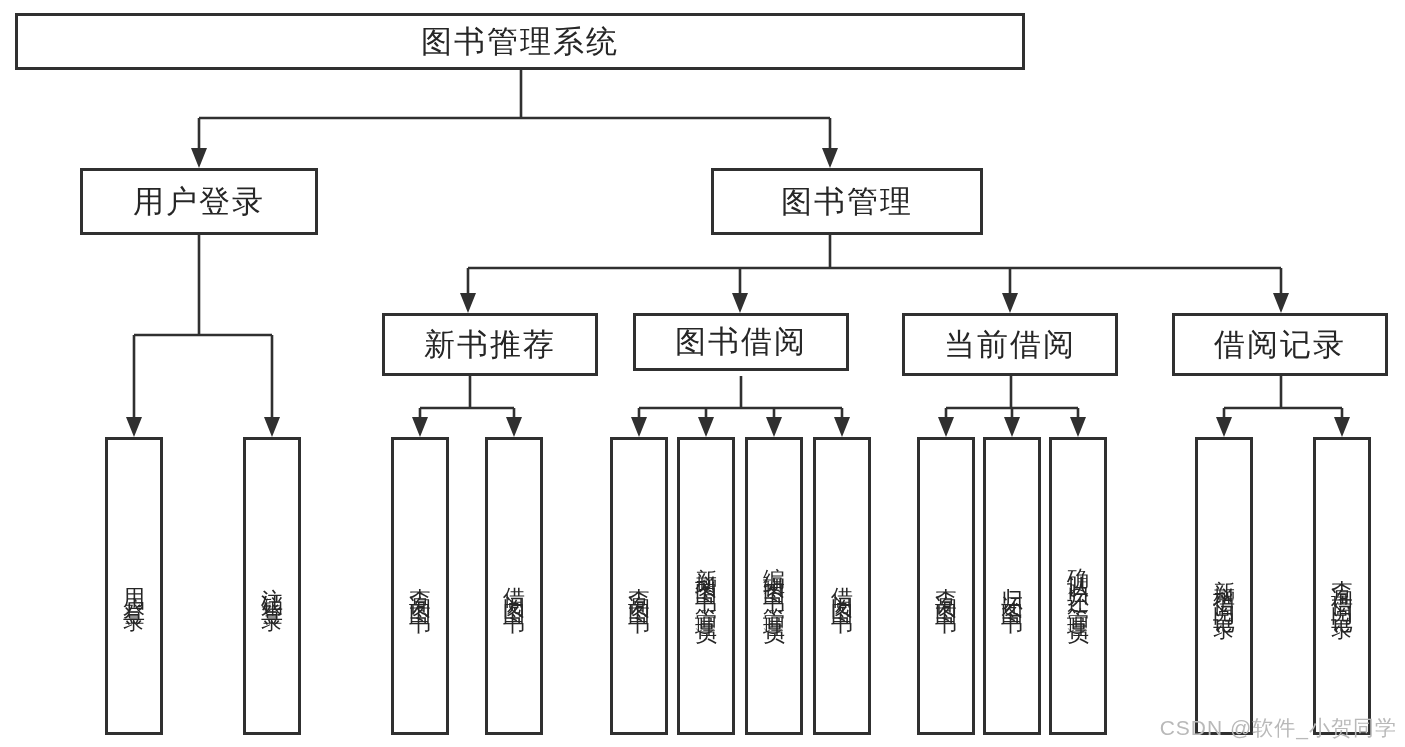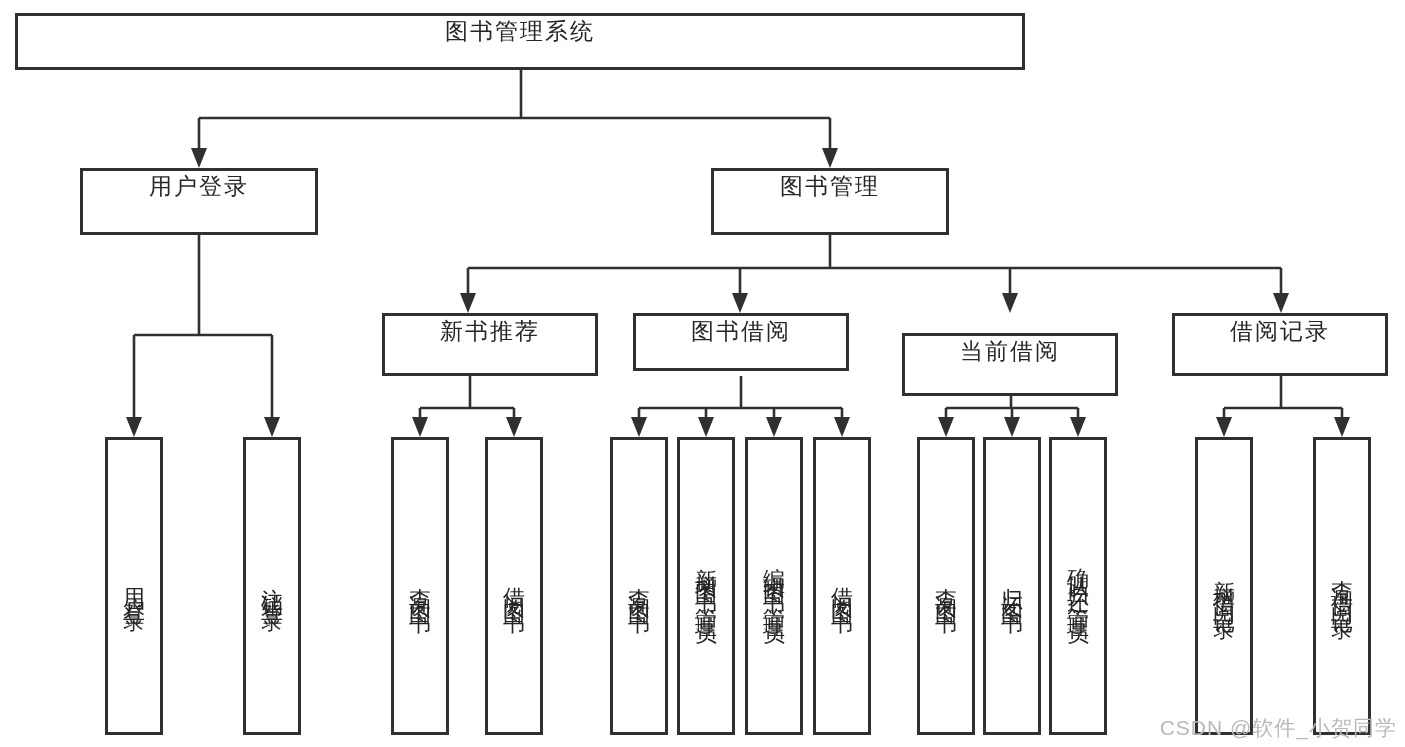--- a/index.html
+++ b/index.html
@@ -21,22 +21,23 @@
     left: 0;
     top: 0;
     pointer-events: none;
   }
   .node {
     position: absolute;
     box-sizing: border-box;
     border: 3px solid #303030;
     background: #ffffff;
     display: flex;
+    align-items: center;
     justify-content: center;
-    font-size: 23px;
+    font-size: 31px;
     letter-spacing: 2px;
     color: #262626;
     white-space: nowrap;
   }
   .leaf {
     position: absolute;
     box-sizing: border-box;
     border: 3px solid #303030;
     background: #ffffff;
     width: 58px;
@@ -51,24 +52,24 @@
     text-orientation: mixed;
     font-size: 22px;
     letter-spacing: 8px;
     line-height: 1;
     color: #262626;
     white-space: nowrap;
   }
   
   .n-root  { left: 15px;   top: 13px;  width: 1010px; height: 57px; }
   .n-l1a   { left: 80px;   top: 168px; width: 238px;  height: 67px; }
-  .n-l1b   { left: 711px;  top: 168px; width: 238px;  height: 67px; }
+  .n-l1b   { left: 711px;  top: 168px; width: 272px;  height: 67px; }
   .n-l2a   { left: 362px;  top: 313px; width: 216px;  height: 63px; margin-left: 20px; }
   .n-l2b   { left: 633px;  top: 313px; width: 216px;  height: 58px; }
-  .n-l2c   { left: 902px;  top: 313px; width: 216px;  height: 63px; margin-top: 20px; }
+  .n-l2c   { left: 902px;  top: 313px; width: 216px;  height: 63px; }
   .n-l2d   { left: 1172px; top: 313px; width: 216px;  height: 63px; }
   
   .lf1  { left: 105px; }
   .lf2  { left: 243px; }
   .lf3  { left: 391px; }
   .lf4  { left: 485px; }
   .lf5  { left: 610px; }
   .lf6  { left: 677px; }
   .lf7  { left: 745px; }
   .lf8  { left: 813px; }

